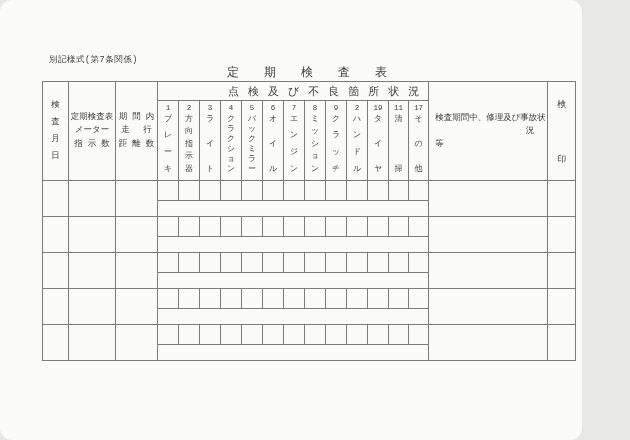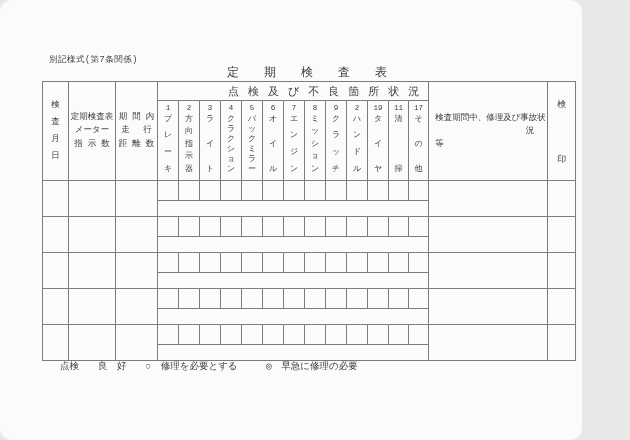--- a/index.html
+++ b/index.html
@@ -372,15 +372,14 @@
       <td rowspan="2"></td>
       <td rowspan="2"></td>
     </tr>
     <tr class="bb">
           <td colspan="13"></td>
         </tr>
 
   </tbody>
     </table>
 
-  <div class="legend">点検　　良　好　　○　修理を必要とする　　　◎　早急に修理の必要</div>
 
 </div>
 
 </body></html>

